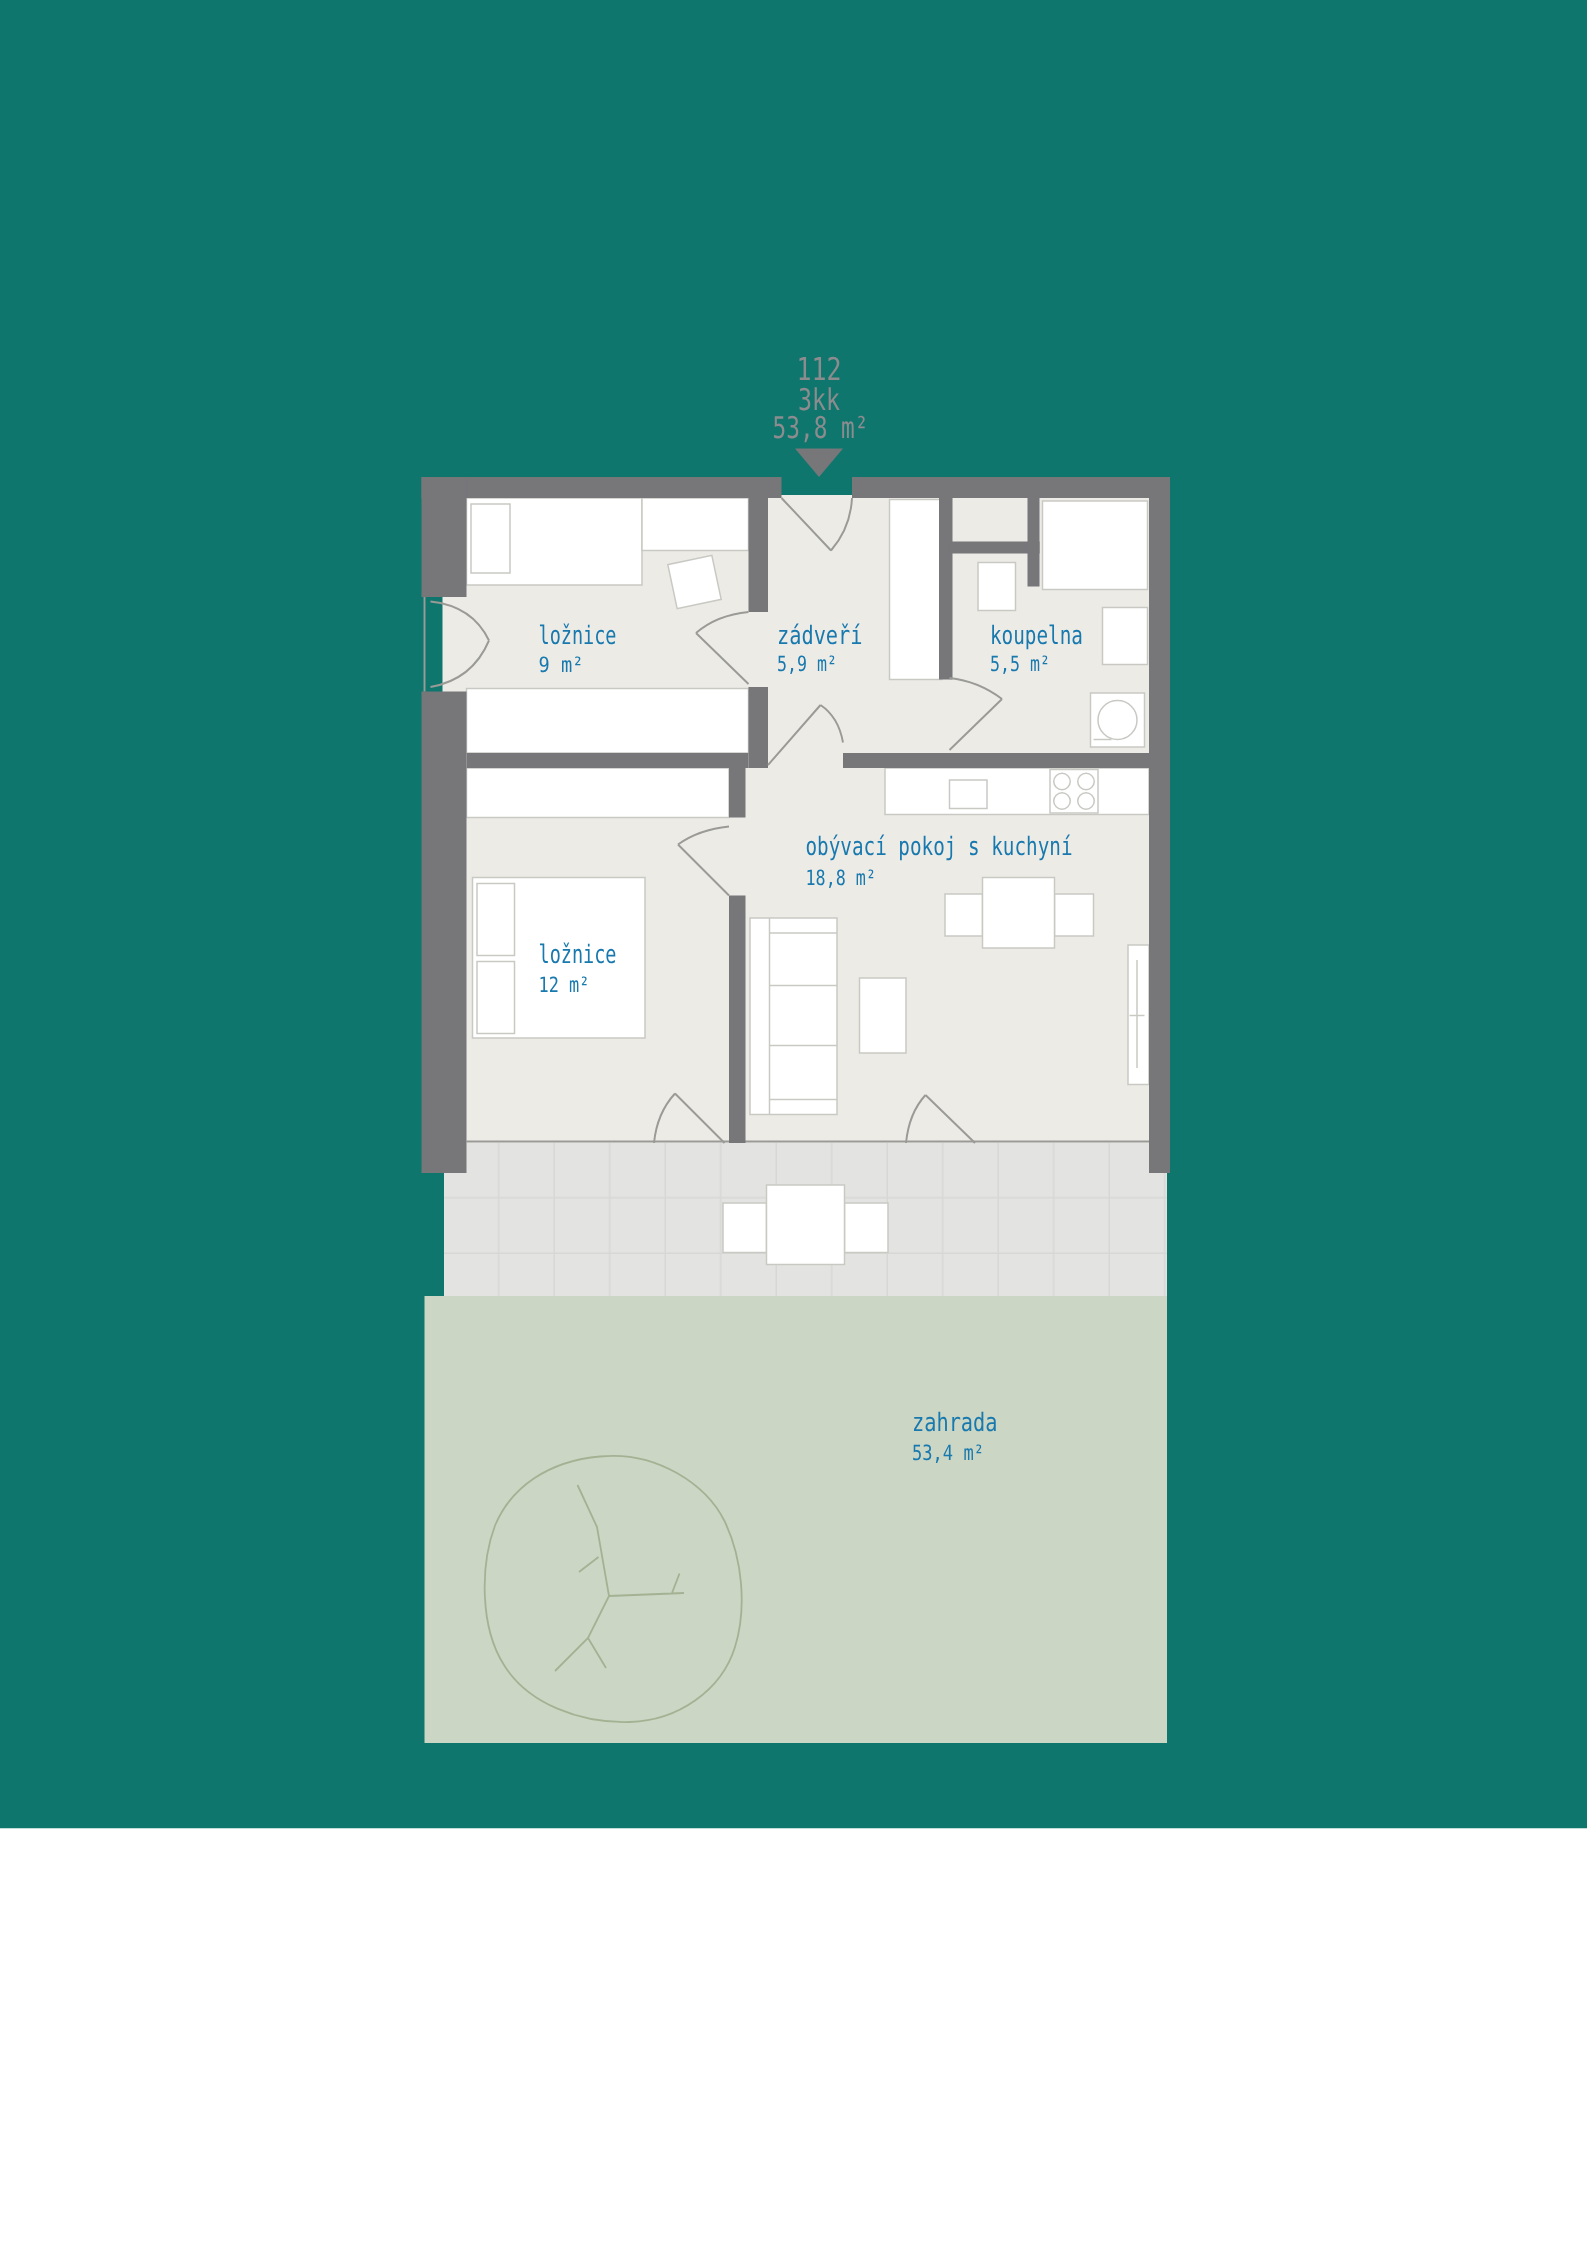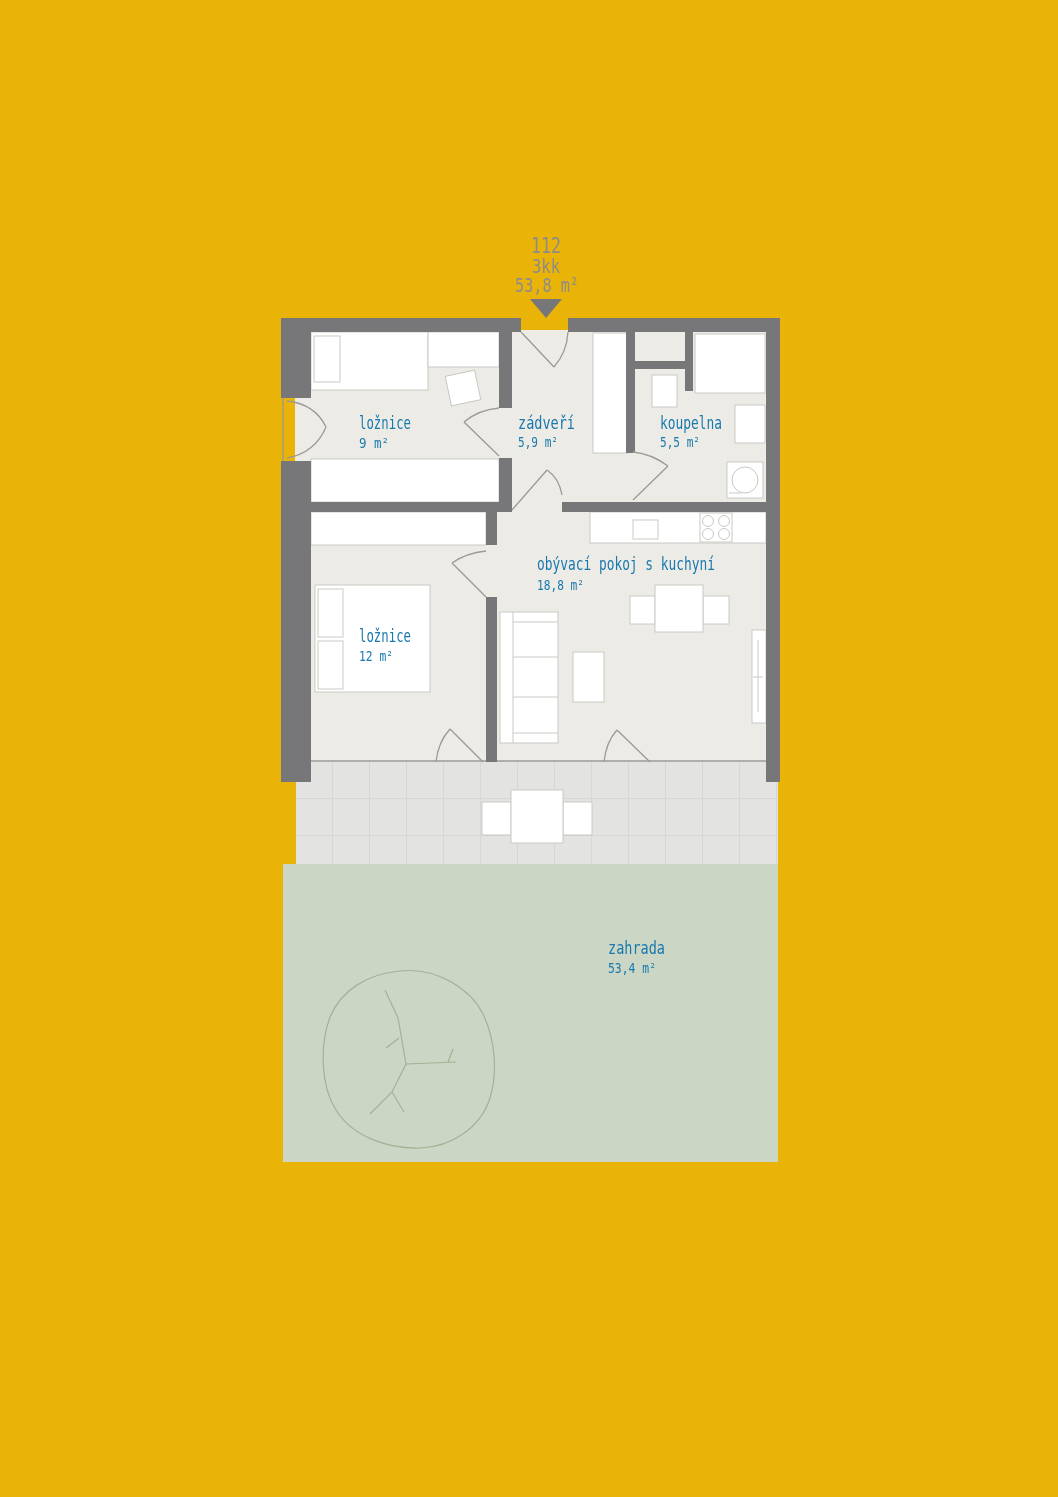--- a/index.html
+++ b/index.html
@@ -1,16 +1,16 @@
 <!DOCTYPE html>
 <html style="--wall: #77777a; --floor: #edebe6; --furniture-stroke: #c9c9c4; --door-line: #9a9a96; --terrace: #e3e4e2; --terrace-grid: #d7d8d6; --garden: #ccd6c4; --tree: #a4b294; --label: #1879ae; --header-text: #8c8c8e;"><head>
 <meta charset="utf-8">
 <style>
   html,body{margin:0;padding:0;background:#fff;}
-  .page{position:relative;width:1058px;height:1497px;background:#eab308;overflow:hidden;}
+  .page{position:relative;width:1058px;height:1219px;background:#0f766e;overflow:hidden;}
   svg{display:block;}
   .wall{fill:var(--wall,#77777a);}
   .floor{fill:var(--floor,#edebe6);}
   .furn{fill:#ffffff;stroke:var(--furniture-stroke,#c9c9c4);stroke-width:1;}
   .furnline{fill:none;stroke:var(--furniture-stroke,#c9c9c4);stroke-width:1;}
   .door{fill:none;stroke:var(--door-line,#9a9a96);stroke-width:1.3;}
   .terrace-bg{fill:var(--terrace,#e3e4e2);}
   .tile-line{stroke:var(--terrace-grid,#d7d8d6);stroke-width:1;}
   .garden-bg{fill:var(--garden,#ccd6c4);}
   .tree{fill:none;stroke:var(--tree,#a4b294);stroke-width:1.2;}

